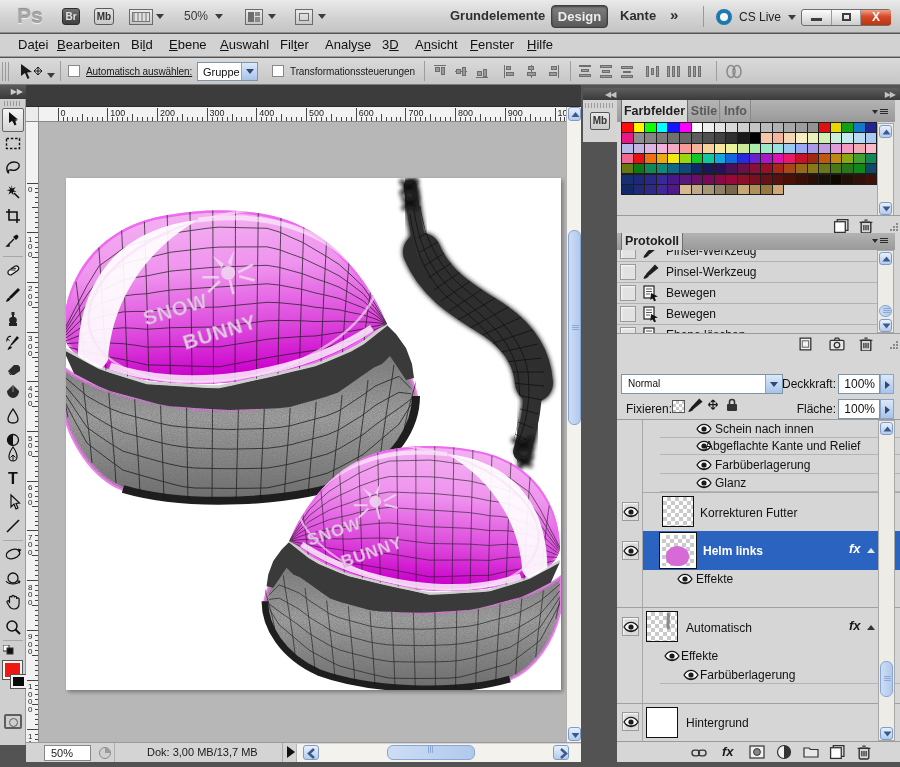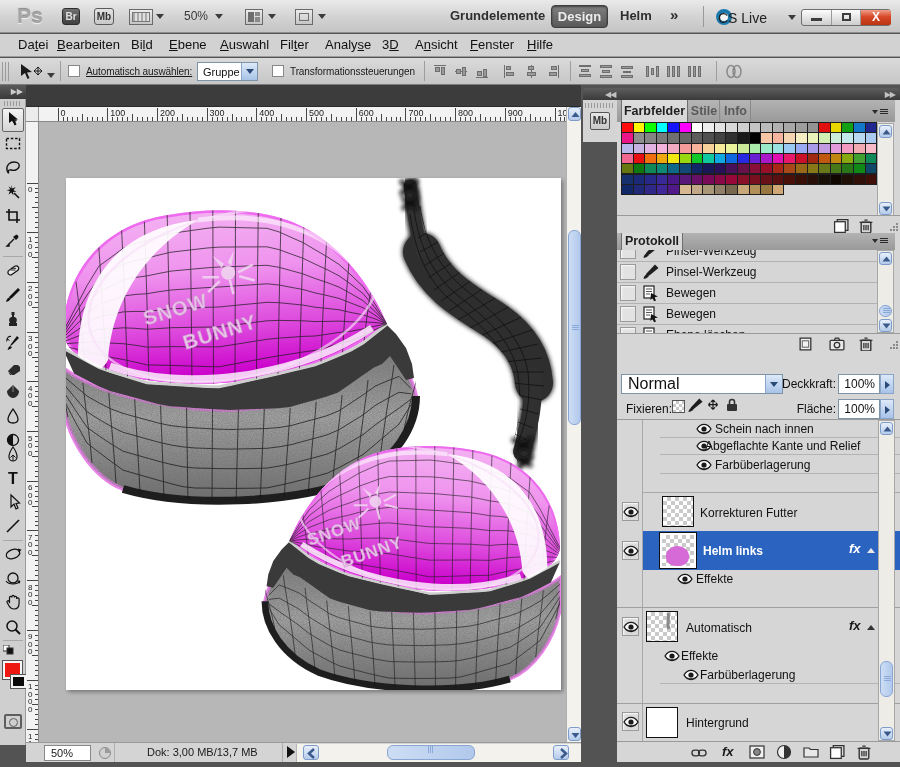--- a/index.html
+++ b/index.html
@@ -11,21 +11,21 @@
 #mbbtn{left:94px;width:20px;background:linear-gradient(#e2e2e2,#c8c8c8);border:1px solid #5a5a5a;border-radius:3px;color:#333;}
 .ddarr{width:0;height:0;border-left:4px solid transparent;border-right:4px solid transparent;border-top:5px solid #3c3c3c;top:14px;}
 #zoomtxt{left:184px;top:9px;font-size:12px;color:#3a3a3a;}
 .tbico{top:9px;height:16px;border:1px solid #6a6a6a;background:linear-gradient(#ececec,#c5c5c5);}
 #wsGrund{left:450px;top:8px;font-size:13px;font-weight:bold;color:#2e2e2e;}
 #wsDesign{left:551px;top:5px;width:57px;height:23px;background:linear-gradient(#808080,#585858);border:1px solid #3e3e3e;border-radius:4px;color:#ececec;font-size:13px;font-weight:bold;text-align:center;line-height:21px;box-shadow:inset 0 1px 2px rgba(0,0,0,.5);}
 #wsMalen{left:620px;top:8px;font-size:13px;font-weight:bold;color:#2e2e2e;}
 #wsMore{left:670px;top:6px;font-size:15px;font-weight:bold;color:#2e2e2e;}
 #tsep1{left:703px;top:6px;width:1px;height:21px;background:#9a9a9a;}
 #cslive-ic{left:716px;top:9px;width:16px;height:16px;border-radius:50%;border:4px solid #1b79ae;background:#f6f6f6;}
-#cslive-tx{left:718px;top:10px;font-size:14px;color:#222;}
+#cslive-tx{left:739px;top:10px;font-size:12px;color:#222;}
 #winbtns{left:801px;top:9px;width:90px;height:17px;border:1px solid #6e6e6e;border-radius:3px;background:linear-gradient(#fdfdfd,#cdcdcd);}
 .wb{top:0;height:15px;position:absolute;}
 #wb-close{left:59px;width:30px;background:linear-gradient(#f0a088,#d64828 45%,#bb3412);border-radius:0 2px 2px 0;}
 #menubar{left:0;top:34px;width:900px;height:23px;background:#d2d2d2;border-bottom:1px solid #9b9b9b;font-size:13px;color:#111;}
 #menubar span.mi{position:absolute;top:3px;}
 #optbar{left:0;top:58px;width:900px;height:27px;background:linear-gradient(#dadada,#c6c6c6);border-bottom:1px solid #7a7a7a;}
 .osep{top:3px;width:1px;height:20px;background:#9d9d9d;position:absolute;}
 .chk{top:7px;width:12px;height:12px;background:#fff;border:1px solid #888;position:absolute;}
 .olbl{top:8px;font-size:10px;color:#1a1a1a;position:absolute;letter-spacing:-0.1px;}
 #grpdd{left:197px;top:4px;width:61px;height:19px;background:#fff;border:1px solid #7e93a8;}
@@ -85,21 +85,21 @@
 .histtx{position:absolute;left:49px;top:3px;}
 .pfoot{position:absolute;left:0;width:283px;height:18px;border-top:1px solid #9a9a9a;background:#d6d6d6;}
 .fico{position:absolute;width:16px;height:16px;}
 .grip{position:absolute;right:1px;bottom:1px;width:10px;height:10px;background:
  radial-gradient(circle at 2px 8px,#8a8a8a 1px,transparent 1.5px),
  radial-gradient(circle at 5px 5px,#8a8a8a 1px,transparent 1.5px),
  radial-gradient(circle at 8px 2px,#8a8a8a 1px,transparent 1.5px),
  radial-gradient(circle at 5px 8px,#8a8a8a 1px,transparent 1.5px),
  radial-gradient(circle at 8px 5px,#8a8a8a 1px,transparent 1.5px),
  radial-gradient(circle at 8px 8px,#8a8a8a 1px,transparent 1.5px);}
-#lynormal{position:absolute;left:4px;top:3px;width:162px;height:20px;background:#fff;border:1px solid #7e93a8;font-size:16px;color:#111;line-height:18px;padding-left:6px;}
+#lynormal{position:absolute;left:4px;top:3px;width:162px;height:20px;background:#fff;border:1px solid #7e93a8;font-size:10px;color:#111;line-height:18px;padding-left:6px;}
 #lynormal .gb{position:absolute;right:0;top:0;width:17px;height:18px;background:linear-gradient(#dce9f8,#a8c3e8);border-left:1px solid #8aa5c8;}
 #lynormal .gb:after{content:"";position:absolute;left:4px;top:7px;border-left:4px solid transparent;border-right:4px solid transparent;border-top:5px solid #2a4a78;}
 .valbox{position:absolute;width:42px;height:20px;background:#fff;border:1px solid #7e93a8;font-size:12px;color:#111;line-height:18px;text-align:right;padding-right:4px;}
 .valarr{position:absolute;width:14px;height:20px;background:linear-gradient(#dce9f8,#a8c3e8);border:1px solid #8aa5c8;}
 .valarr:after{content:"";position:absolute;left:4px;top:6px;border-top:4px solid transparent;border-bottom:4px solid transparent;border-left:5px solid #2a4a78;}
 .lytx{position:absolute;font-size:12px;color:#111;}
 .checker{background:conic-gradient(#cacaca 90deg,#fff 90deg 180deg,#cacaca 180deg 270deg,#fff 270deg) 0 0/8px 8px;}
 .eyebox{position:absolute;left:5px;width:17px;height:19px;background:#dadada;border:1px solid #9a9a9a;box-shadow:inset 1px 1px 2px rgba(255,255,255,.9);}
 .lyrow{position:absolute;left:0;width:283px;font-size:12px;color:#111;}
 .fx{position:absolute;font-size:13px;font-weight:bold;font-style:italic;color:#1a1a1a;}
@@ -173,21 +173,21 @@
         <div style="position:absolute;left:9px;top:2px;width:5px;height:4px;background:#8a8a8a;"></div>
         <div style="position:absolute;left:9px;top:7px;width:5px;height:5px;background:#8a8a8a;"></div>
       </div>
       <div class="ab ddarr" style="left:268px;"></div>
       <div class="ab tbico" style="left:295px;width:18px;">
         <div style="position:absolute;left:3px;top:3px;width:10px;height:8px;border:1px solid #6e6e6e;"></div>
       </div>
       <div class="ab ddarr" style="left:318px;"></div>
       <div id="wsGrund" class="ab">Grundelemente</div>
       <div id="wsDesign" class="ab">Design</div>
-      <div id="wsMalen" class="ab">Helm</div>
+      <div id="wsMalen" class="ab">Kante</div>
       <div id="wsMore" class="ab">»</div>
       <div id="tsep1" class="ab"></div>
       <div id="cslive-ic" class="ab"></div>
       <div id="cslive-tx" class="ab">CS Live</div>
       <div class="ab ddarr" style="left:788px;top:15px;"></div>
       <div id="winbtns" class="ab">
         <div class="wb" style="left:0;width:29px;">
           <div style="position:absolute;left:9px;top:8px;width:11px;height:3px;background:#3e3e3e;"></div>
         </div>
         <div class="wb" style="left:29px;width:30px;border-left:1px solid #999;border-right:1px solid #999;">
@@ -927,20 +927,27 @@
             </svg>
             <span class="ab" style="left:88px;top:2px;">Abgeflachte Kante und Relief</span>
           </div>
           <div class="lyrow" style="top:85px;height:18px;">
             <div class="ab" style="left:43px;right:0;bottom:0;height:1px;background:#b4b4b4;"></div>
             <svg class="ab" style="left:79px;top:3px;" width="16" height="12" viewBox="0 0 16 12">
               <use href="#eye"></use>
             </svg>
             <span class="ab" style="left:98px;top:2px;">Farbüberlagerung</span>
           </div>
+          <div class="lyrow" style="top:103px;height:18px;">
+            <div class="ab" style="left:43px;right:0;bottom:0;height:1px;background:#b4b4b4;"></div>
+            <svg class="ab" style="left:79px;top:3px;" width="16" height="12" viewBox="0 0 16 12">
+              <use href="#eye"></use>
+            </svg>
+            <span class="ab" style="left:98px;top:2px;">Glanz</span>
+          </div>
           <div class="ab" style="left:25px;top:121px;width:258px;height:1px;background:#a8a8a8;"></div>
           <div class="lyrow" style="top:122px;height:38px;">
             <div class="eyebox" style="top:9px;">
               <svg style="position:absolute;left:0px;top:3px;" width="16" height="12" viewBox="0 0 16 12">
                 <use href="#eye"></use>
               </svg>
             </div>
             <div class="ab checker" style="left:45px;top:3px;width:32px;height:31px;border:1px solid #111;"></div>
             <span class="ab" style="left:83px;top:13px;">Korrekturen Futter</span>
           </div>

